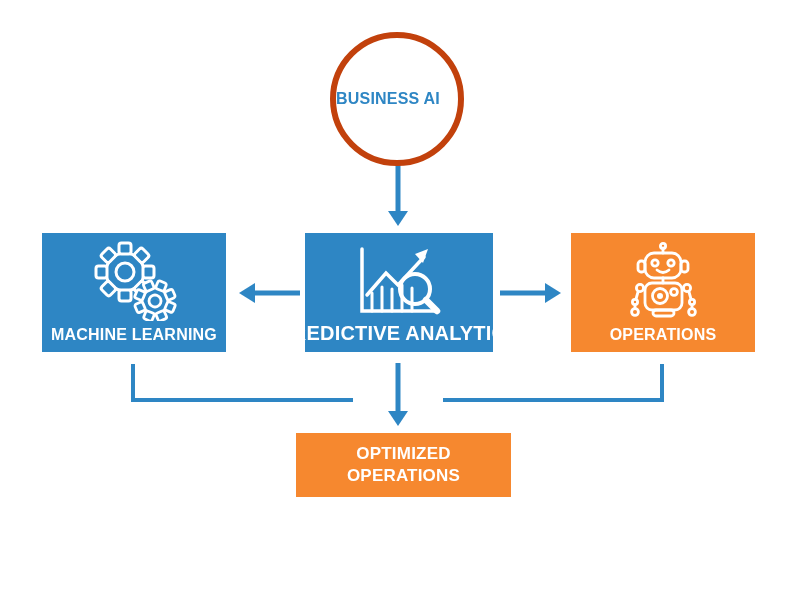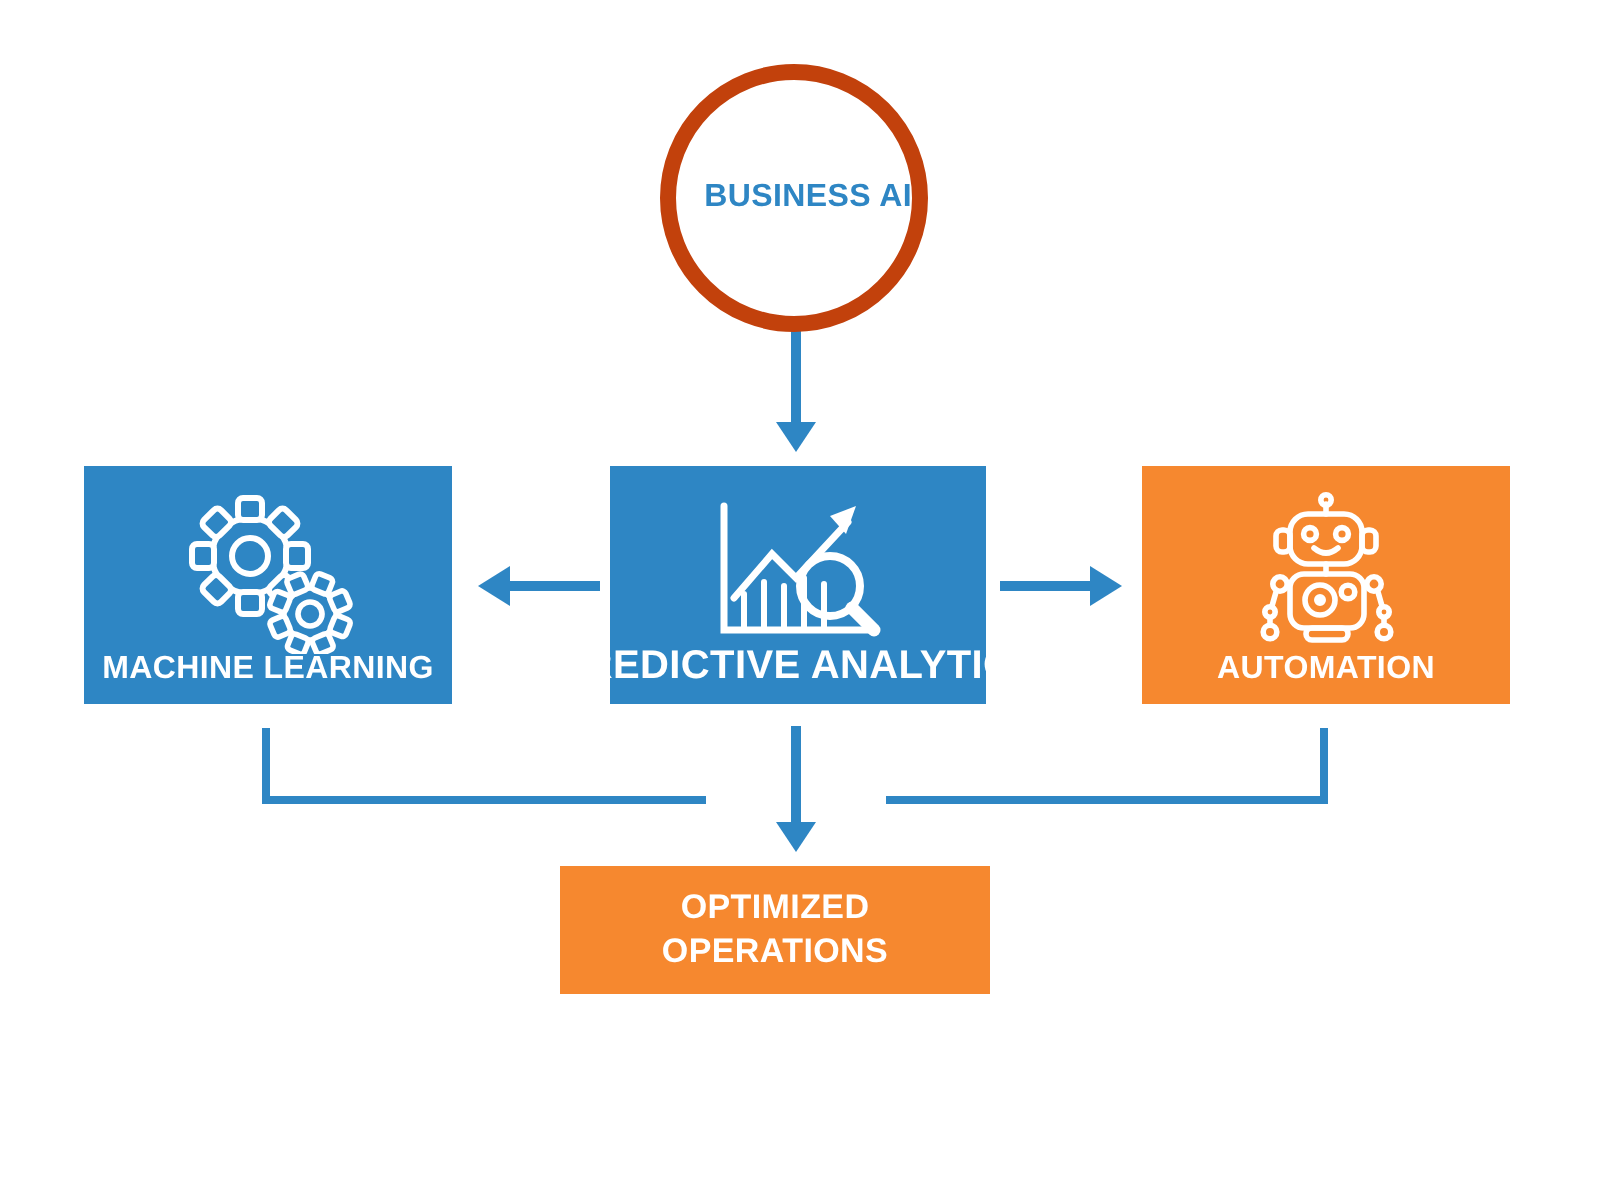--- a/index.html
+++ b/index.html
@@ -19,43 +19,43 @@
     width: 800px; height: 600px;
     pointer-events: none;
   }
 
   
   .root-node {
     position: absolute;
     left: 330px; top: 32px;
     width: 134px; height: 134px;
     box-sizing: border-box;
-    border: 8px solid #c2410c;
+    border: 6px solid #c2410c;
     border-radius: 50%;
     background: #ffffff;
     display: flex;
     align-items: center;
-    justify-content: flex-end;
+    justify-content: flex-start;
   }
   .root-node .root-label {
     color: #2E86C4;
     font-size: 16px;
     font-weight: bold;
     letter-spacing: 0.2px;
     white-space: nowrap;
   }
 
   
   .node {
     position: absolute;
     box-sizing: border-box;
     display: flex;
     flex-direction: column;
     align-items: center;
-    justify-content: flex-end;
+    justify-content: space-between;
     padding: 8px 4px 9px 4px;
     color: #ffffff;
   }
   .node--blue   { background: #2E86C4; }
   .node--orange { background: #F6882F; }
 
   .node--ml   { left: 42px;  top: 233px; width: 184px; height: 119px; }
   .node--pa   { left: 305px; top: 233px; width: 188px; height: 119px; }
   .node--auto { left: 571px; top: 233px; width: 184px; height: 119px; }
 
@@ -65,21 +65,21 @@
     letter-spacing: 0.2px;
     white-space: nowrap;
     line-height: 1;
   }
   .node--pa .node-label { font-size: 20px; }
 
   .node-icon { flex: 0 0 auto; }
 
   
   .node--result {
-    left: 280px; top: 433px;
+    left: 296px; top: 433px;
     width: 215px; height: 64px;
     align-items: flex-start;
     justify-content: center;
     padding: 0 14px;
     text-align: center;
   }
   .node--result .result-label {
     font-size: 17px;
     font-weight: bold;
     line-height: 1.3;
@@ -216,20 +216,20 @@
 
         <circle cx="68" cy="47" r="3.6"></circle>
         <line x1="70" y1="51" x2="72" y2="58"></line>
         <circle cx="73" cy="61" r="2.6"></circle>
         <line x1="73" y1="64" x2="73" y2="67"></line>
         <circle cx="73" cy="71" r="3.4"></circle>
 
         <rect x="34" y="69" width="21" height="6" rx="3"></rect>
       </g>
     </svg>
-    <span class="node-label">AUTOMATION</span>
+    <span class="node-label">OPERATIONS</span>
   </div>
 
   <div class="node node--orange node--result">
     <span class="result-label">OPTIMIZED OPERATIONS</span>
   </div>
 
 </div>
 
 </body></html>

